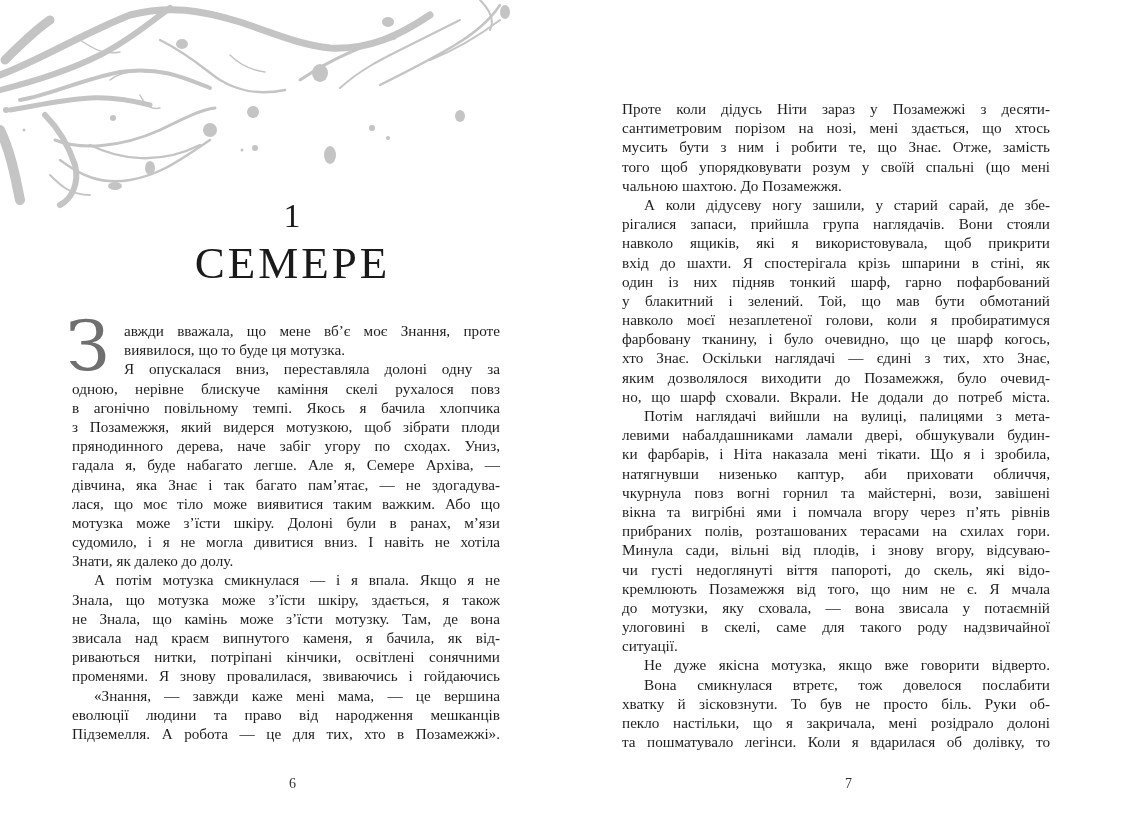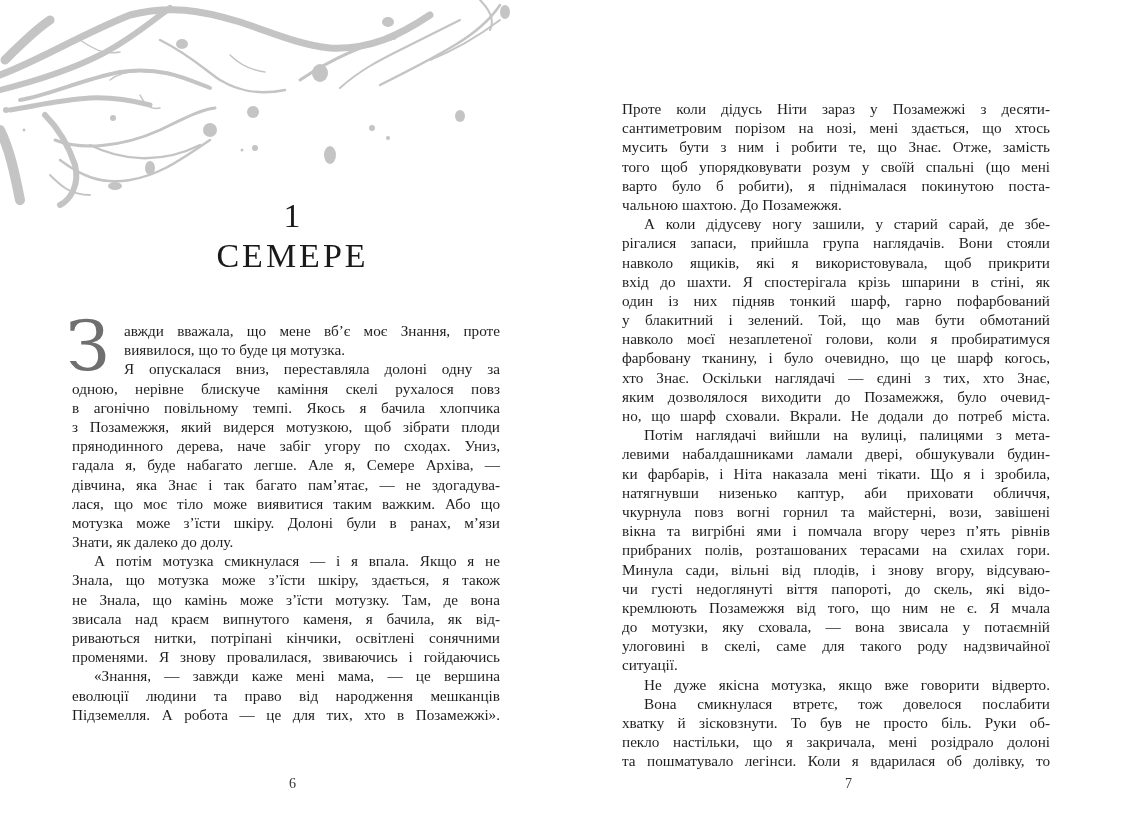--- a/index.html
+++ b/index.html
@@ -5,21 +5,21 @@
   html, body { margin: 0; padding: 0; background: #ffffff; }
   body { width: 1142px; height: 827px; position: relative; overflow: hidden;
          font-family: "Liberation Serif", "DejaVu Serif", serif; color: #1e1e1e; }
   .page { position: absolute; top: 0; height: 827px; }
   .page-left { left: 0; width: 571px; }
   .page-right { left: 571px; width: 571px; }
   .tree-art { position: absolute; left: 0; top: 0; width: 560px; height: 210px; }
   .chapter-number { position: absolute; left: 0; width: 585px; top: 197px; text-align: center;
                     font-size: 34px; font-weight: normal; color: #1a1a1a; letter-spacing: 1px; }
   .chapter-title { position: absolute; left: 0; width: 585px; top: 237px; text-align: center;
-                   font-size: 34px; letter-spacing: 3px; color: #1a1a1a; }
+                   font-size: 45px; letter-spacing: 3px; color: #1a1a1a; }
   .text-block { position: absolute; font-size: 15.2px; line-height: 19.2px; }
   .left-text { left: 72px; top: 321px; width: 428px; }
   .right-text { left: 51px; top: 75px; width: 428px; margin-top: 24px; }
   .line { display: block; height: 19.2px; text-align: justify; text-align-last: justify;
           white-space: nowrap; overflow: visible; }
   .line.last { text-align-last: left; }
   .line.indent { padding-left: 22px; }
   .line.dc { padding-left: 52px; }
   .drop-cap { position: absolute; left: -6px; top: -10px; font-size: 70px; line-height: 70px;
               color: #6f6f6f; font-family: "DejaVu Serif", "Liberation Serif", serif; font-weight: normal; }
@@ -85,20 +85,21 @@
       <span class="line last dc">виявилося, що то буде ця мотузка.</span>
       <span class="line dc">Я опускалася вниз, переставляла долоні одну за</span>
       <span class="line">одною, нерівне блискуче каміння скелі рухалося повз</span>
       <span class="line">в агонічно повільному темпі. Якось я бачила хлопчика</span>
       <span class="line">з Позамежжя, який видерся мотузкою, щоб зібрати плоди</span>
       <span class="line">прянодинного дерева, наче забіг угору по сходах. Униз,</span>
       <span class="line">гадала я, буде набагато легше. Але я, Семере Архіва, —</span>
       <span class="line">дівчина, яка Знає і так багато пам’ятає, — не здогадува-</span>
       <span class="line">лася, що моє тіло може виявитися таким важким. Або що</span>
       <span class="line">мотузка може з’їсти шкіру. Долоні були в ранах, м’язи</span>
+      <span class="line">судомило, і я не могла дивитися вниз. І навіть не хотіла</span>
       <span class="line last">Знати, як далеко до долу.</span>
       <span class="line indent">А потім мотузка смикнулася — і я впала. Якщо я не</span>
       <span class="line">Знала, що мотузка може з’їсти шкіру, здається, я також</span>
       <span class="line">не Знала, що камінь може з’їсти мотузку. Там, де вона</span>
       <span class="line">звисала над краєм випнутого каменя, я бачила, як від-</span>
       <span class="line">риваються нитки, потріпані кінчики, освітлені сонячними</span>
       <span class="line">променями. Я знову провалилася, звиваючись і гойдаючись</span>
       <span class="line indent">«Знання, — завжди каже мені мама, — це вершина</span>
       <span class="line">еволюції людини та право від народження мешканців</span>
       <span class="line">Підземелля. А робота — це для тих, хто в Позамежжі».</span>
@@ -106,21 +107,20 @@
 
   <div class="page-number left-num">6</div>
 </div>
 
 <div class="page page-right">
   <div class="text-block right-text" id="right-lines">
       <span class="line">Проте коли дідусь Ніти зараз у Позамежжі з десяти-</span>
       <span class="line">сантиметровим порізом на нозі, мені здається, що хтось</span>
       <span class="line">мусить бути з ним і робити те, що Знає. Отже, замість</span>
       <span class="line">того щоб упорядковувати розум у своїй спальні (що мені</span>
-      <span class="line">варто було б робити), я піднімалася покинутою поста-</span>
       <span class="line last">чальною шахтою. До Позамежжя.</span>
       <span class="line indent">А коли дідусеву ногу зашили, у старий сарай, де збе-</span>
       <span class="line">рігалися запаси, прийшла група наглядачів. Вони стояли</span>
       <span class="line">навколо ящиків, які я використовувала, щоб прикрити</span>
       <span class="line">вхід до шахти. Я спостерігала крізь шпарини в стіні, як</span>
       <span class="line">один із них підняв тонкий шарф, гарно пофарбований</span>
       <span class="line">у блакитний і зелений. Той, що мав бути обмотаний</span>
       <span class="line">навколо моєї незаплетеної голови, коли я пробиратимуся</span>
       <span class="line">фарбовану тканину, і було очевидно, що це шарф когось,</span>
       <span class="line">хто Знає. Оскільки наглядачі — єдині з тих, хто Знає,</span>

